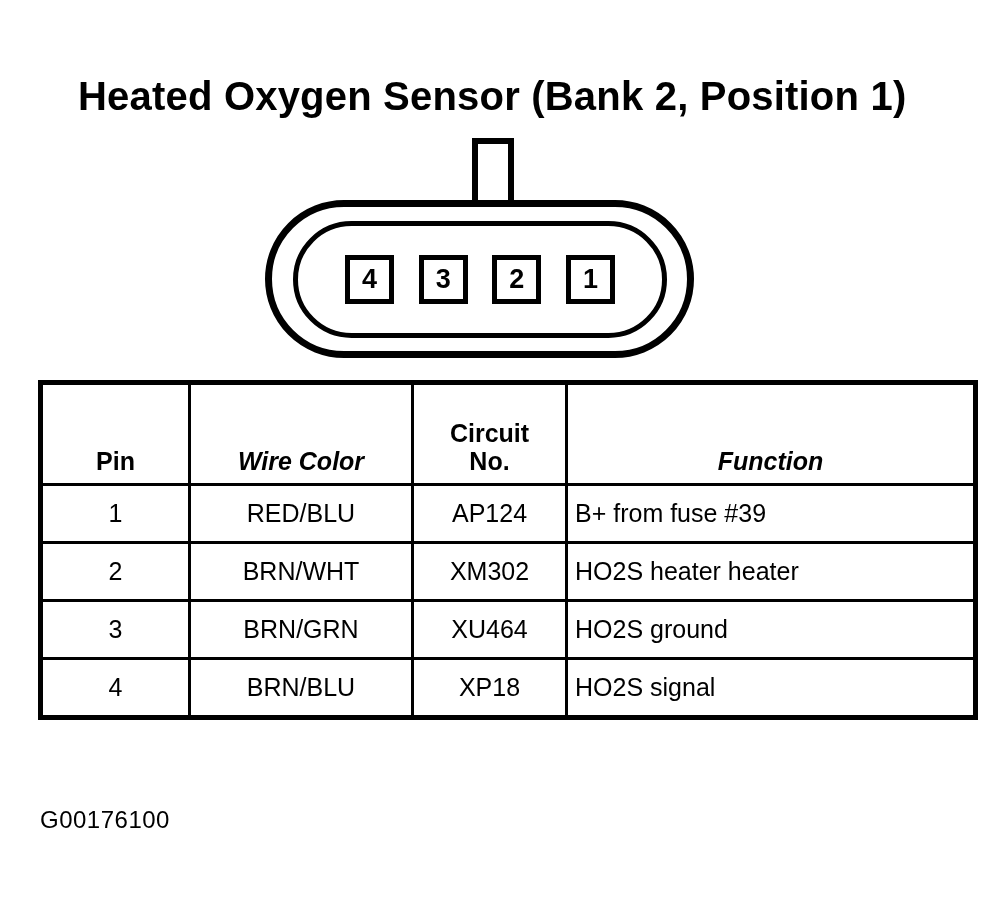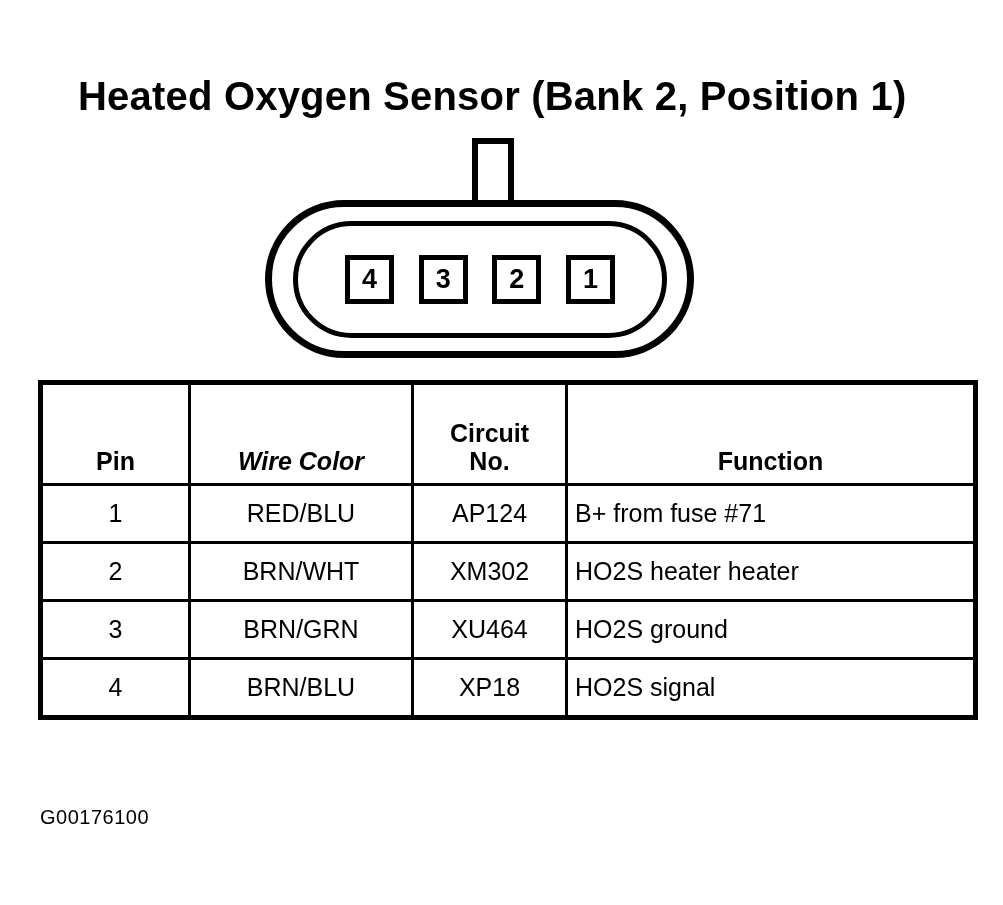--- a/index.html
+++ b/index.html
@@ -110,21 +110,21 @@
   }
   
   #pinout-table {
     outline: 4px solid #000;
     outline-offset: -2px;
   }
 
   .col-pin      { width: 145px; }
   .col-wire     { width: 220px; font-style: italic; }
   .col-circuit  { width: 151px; text-align: center; }
-  .col-function { width: 405px; }
+  .col-function { width: 405px; font-style: italic; }
 
   .cell-center { text-align: center; }
   .cell-left   { text-align: left; padding-left: 7px !important; }
 
   .row-info td { height: 97px; }
   .row-header td { height: 98px; }
   .row-data td { height: 55px; }
 
   .info-label {
     text-align: center;
@@ -158,21 +158,21 @@
     padding-bottom: 4px;
     box-sizing: border-box;
     font-weight: bold;
   }
 
   
   #figure-code {
     position: absolute;
     left: 40px;
     top: 806px;
-    font-size: 20px;
+    font-size: 24px;
     font-weight: normal;
     letter-spacing: 0.5px;
   }
 </style>
 </head>
 <body>
 
 <div id="page-title">Heated Oxygen Sensor (Bank 2, Position 1)</div>
 
 <div id="connector-diagram">
@@ -218,21 +218,21 @@
       </td>
       <td class="col-function">
         <div class="header-single">Function</div>
       </td>
     </tr>
 
     <tr class="row-data">
       <td class="cell-center">1</td>
       <td class="cell-center">RED/BLU</td>
       <td class="cell-center">AP124</td>
-      <td class="cell-left">B+ from fuse #71</td>
+      <td class="cell-left">B+ from fuse #39</td>
     </tr>
 
     <tr class="row-data">
       <td class="cell-center">2</td>
       <td class="cell-center">BRN/WHT</td>
       <td class="cell-center">XM302</td>
       <td class="cell-left">HO2S heater heater</td>
     </tr>
 
     <tr class="row-data">

